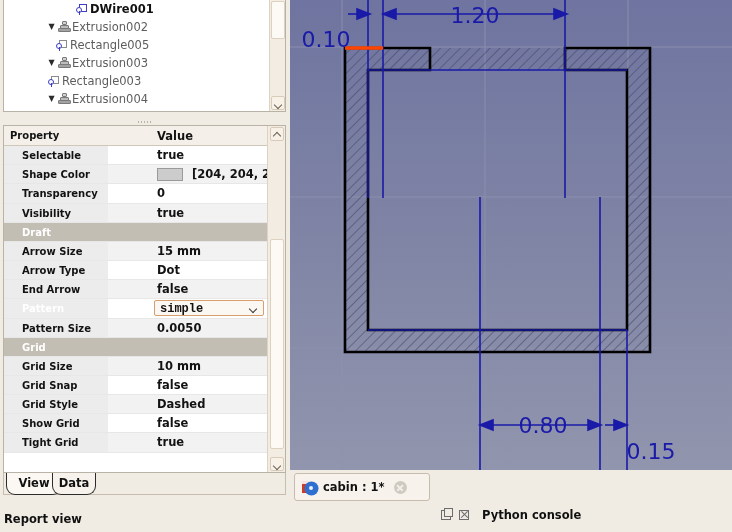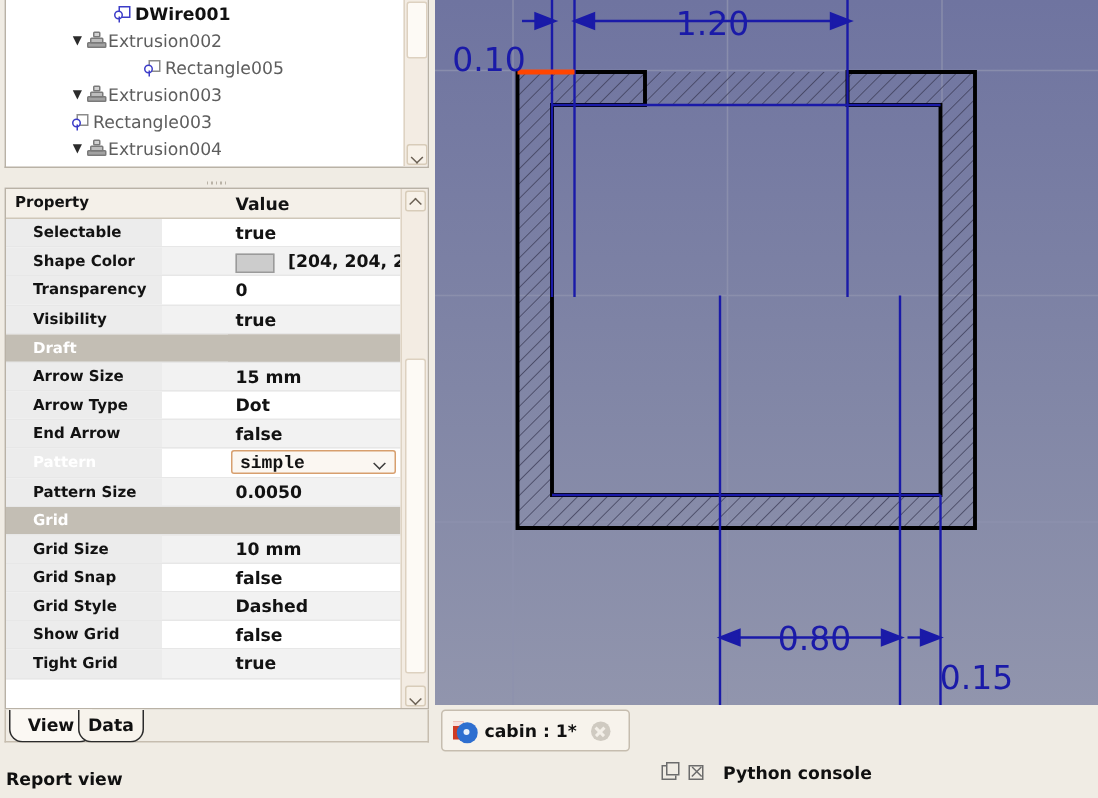--- a/index.html
+++ b/index.html
@@ -93,21 +93,21 @@
   .reportview{position:absolute;left:4px;top:512px;font-size:11.5px;font-weight:bold;color:#101010;}
 
   
   .view3d{position:absolute;left:290px;top:0;width:442px;height:470px;overflow:hidden;
     background:linear-gradient(180deg,#6f74a0 0%, #8186a6 55%, #9195ad 100%);}
   .view3d svg{position:absolute;left:0;top:0;}
 
   
   .bottom{position:absolute;left:290px;top:470px;width:442px;height:62px;background:#f0ece4;}
   .doctab{position:absolute;left:4px;top:3px;height:28px;background:#f7f3ec;
-    border:1px solid #c6bdaf;border-radius:3px;box-sizing:border-box;padding:0 12px 0 7px;
+    border:1px solid #c6bdaf;border-radius:3px;box-sizing:border-box;padding:0 22px 0 7px;
     display:flex;align-items:center;}
   .doctab .fcicon{position:relative;width:15px;height:15px;margin-right:6px;}
   .fcicon .red{position:absolute;left:0;top:1px;width:7px;height:12px;background:#d03b24;}
   .fcicon .redw{position:absolute;left:0px;top:1px;width:7px;height:3px;background:#ffffff;opacity:.85;}
   .fcicon .gear{position:absolute;left:4px;top:3px;width:11px;height:11px;border-radius:50%;
     background:#2f6fd0;box-shadow:0 0 0 1.5px #2f6fd0;}
   .fcicon .gear:after{content:"";position:absolute;left:3.4px;top:3.4px;width:4px;height:4px;border-radius:50%;background:#eaf1fb;}
   .doctab .dt{font-size:11.5px;font-weight:bold;color:#111;}
   .doctab .close{position:relative;width:13px;height:13px;margin-left:9px;border-radius:50%;
     background:#cfcac1;}
@@ -140,21 +140,21 @@
           <div class="tree-row bold" style="padding-left: 60px;"><span class="arrow"></span><span class="ico"><span class="ico-wire blue">
                 <span class="sq"></span>
                 <span class="cir"></span>
                 <span class="st"></span>
               </span></span><span class="lbl">DWire001</span></div>
           <div class="tree-row" style="padding-left: 42px;"><span class="arrow">▼</span><span class="ico"><span class="ico-ext">
                 <span class="b1"></span>
                 <span class="b2"></span>
                 <span class="b3"></span>
               </span></span><span class="lbl">Extrusion002</span></div>
-          <div class="tree-row" style="padding-left: 80px;"><span class="arrow"></span><span class="ico"><span class="ico-wire">
+          <div class="tree-row" style="padding-left: 40px;"><span class="arrow"></span><span class="ico"><span class="ico-wire">
                 <span class="sq"></span>
                 <span class="cir"></span>
                 <span class="st"></span>
               </span></span><span class="lbl">Rectangle005</span></div>
           <div class="tree-row" style="padding-left: 42px;"><span class="arrow">▼</span><span class="ico"><span class="ico-ext">
                 <span class="b1"></span>
                 <span class="b2"></span>
                 <span class="b3"></span>
               </span></span><span class="lbl">Extrusion003</span></div>
           <div class="tree-row" style="padding-left: 32px;"><span class="arrow"></span><span class="ico"><span class="ico-wire">

